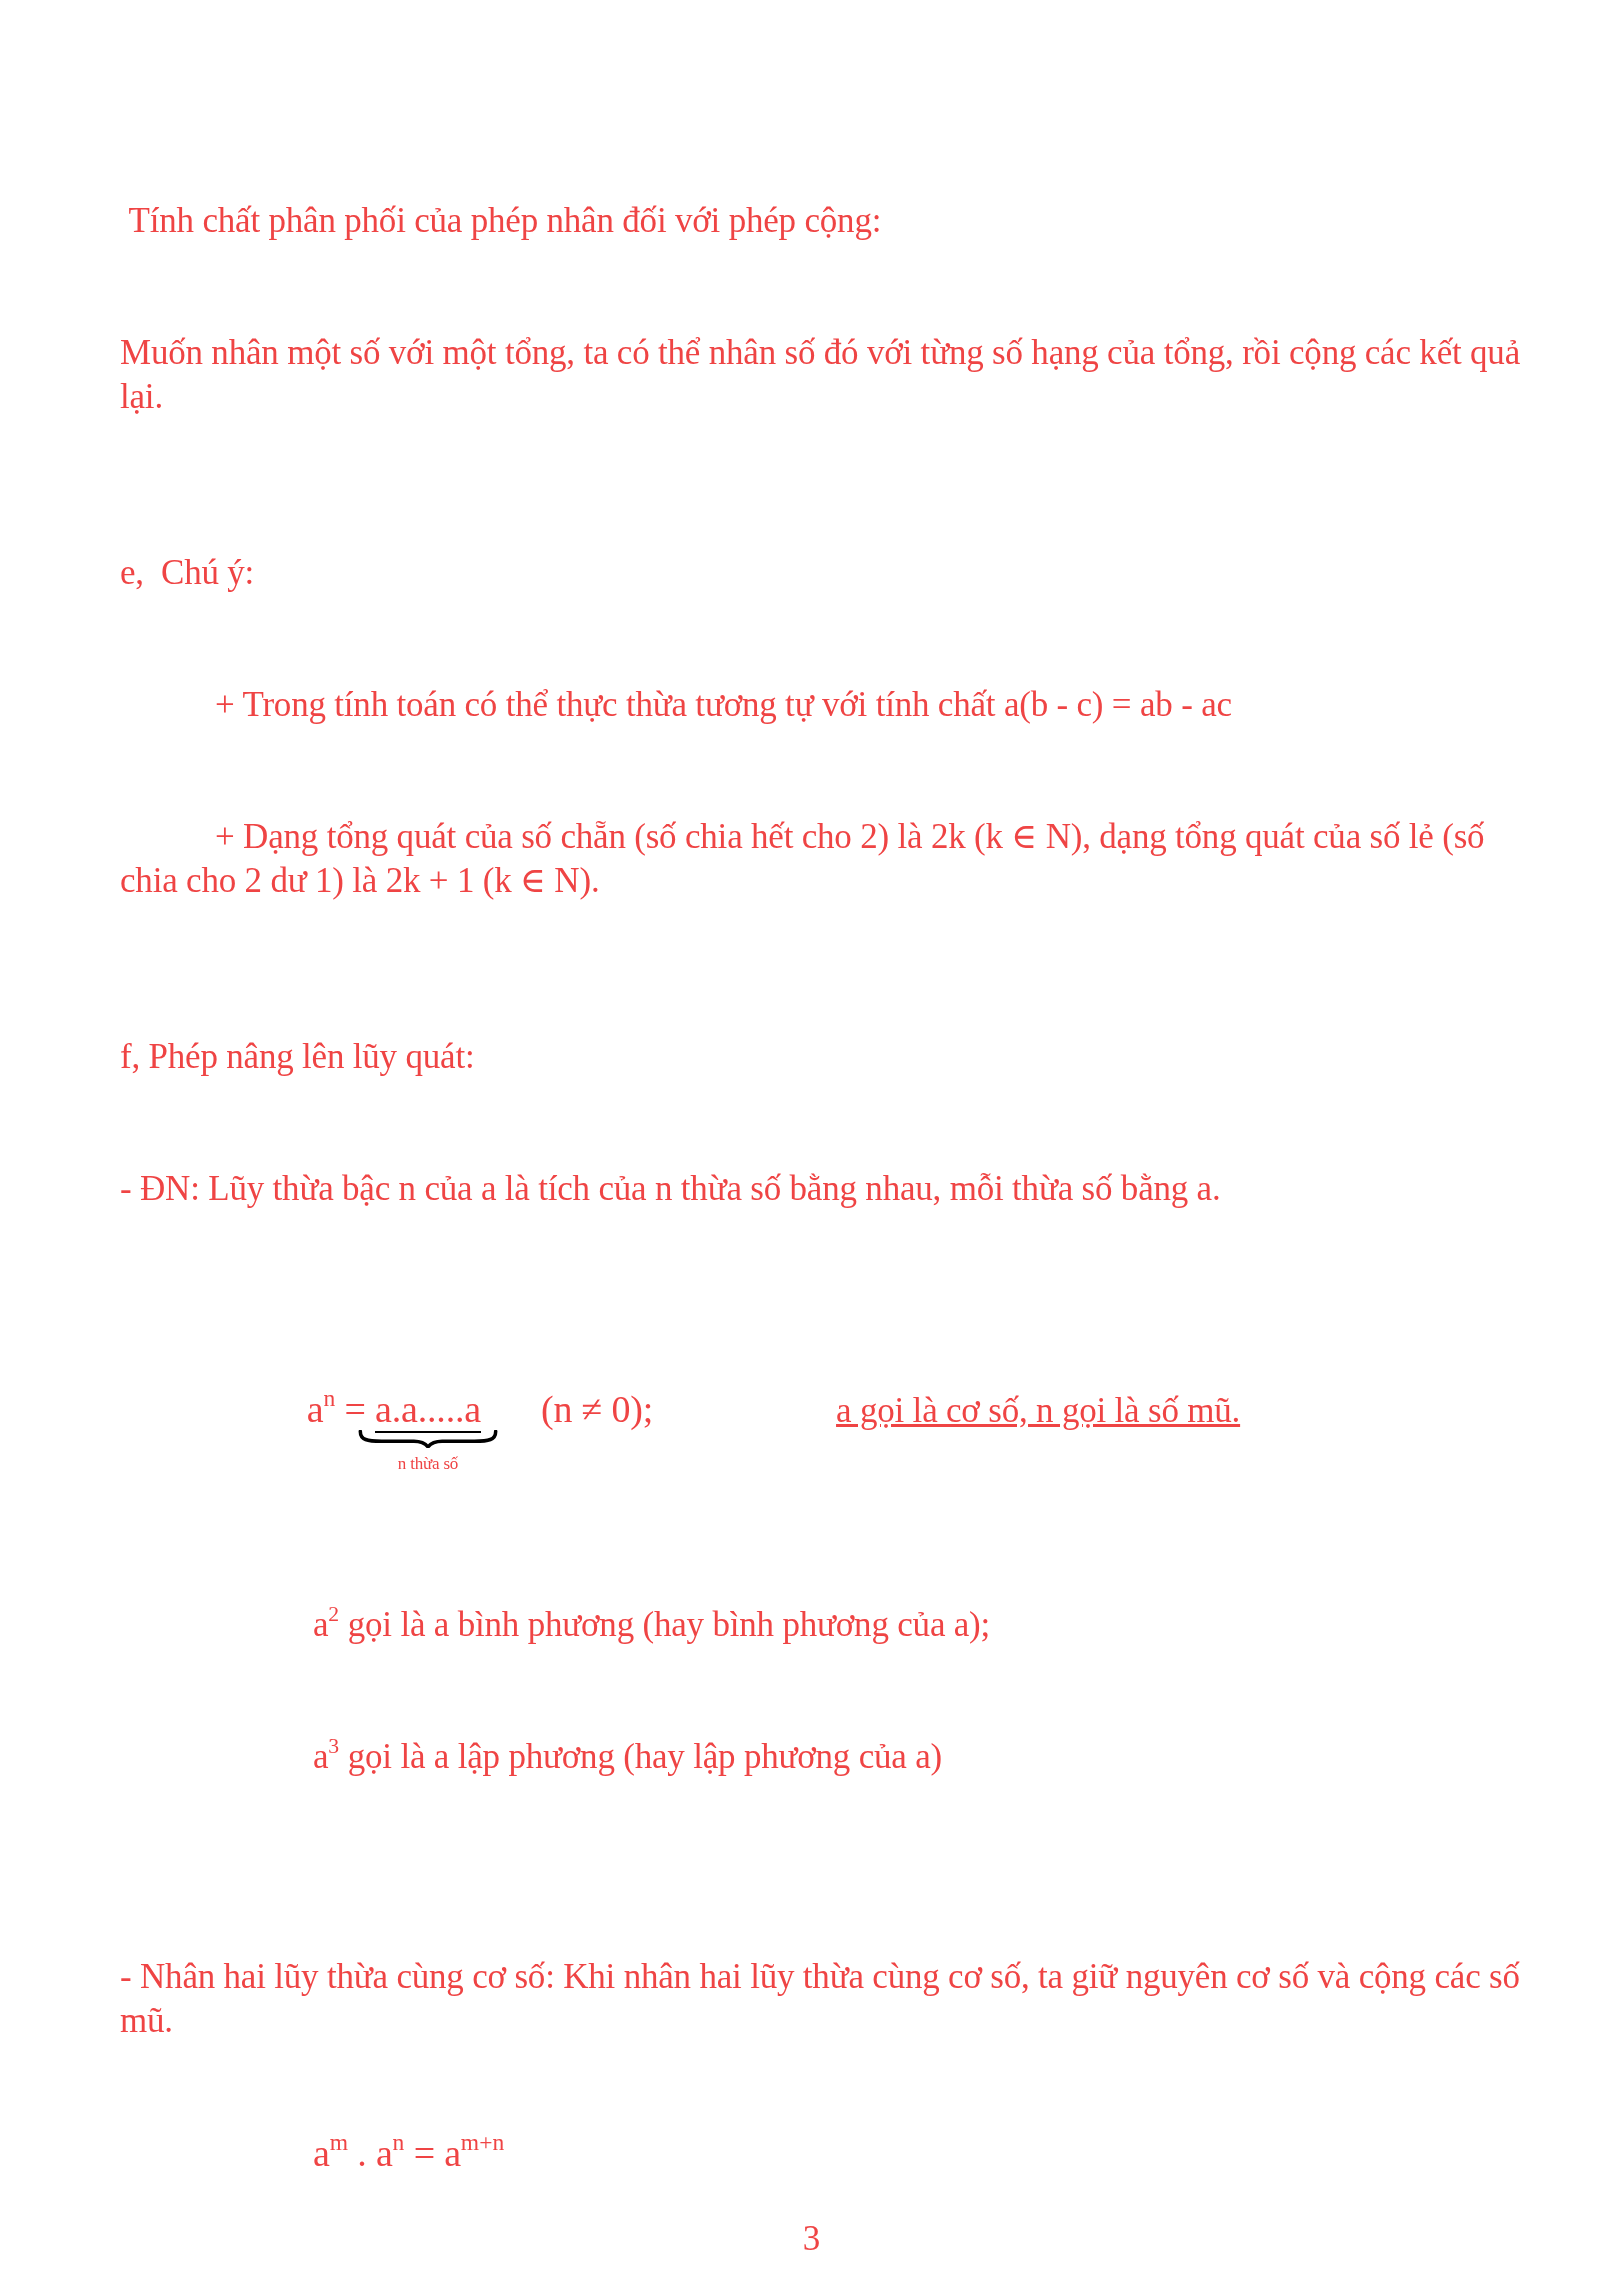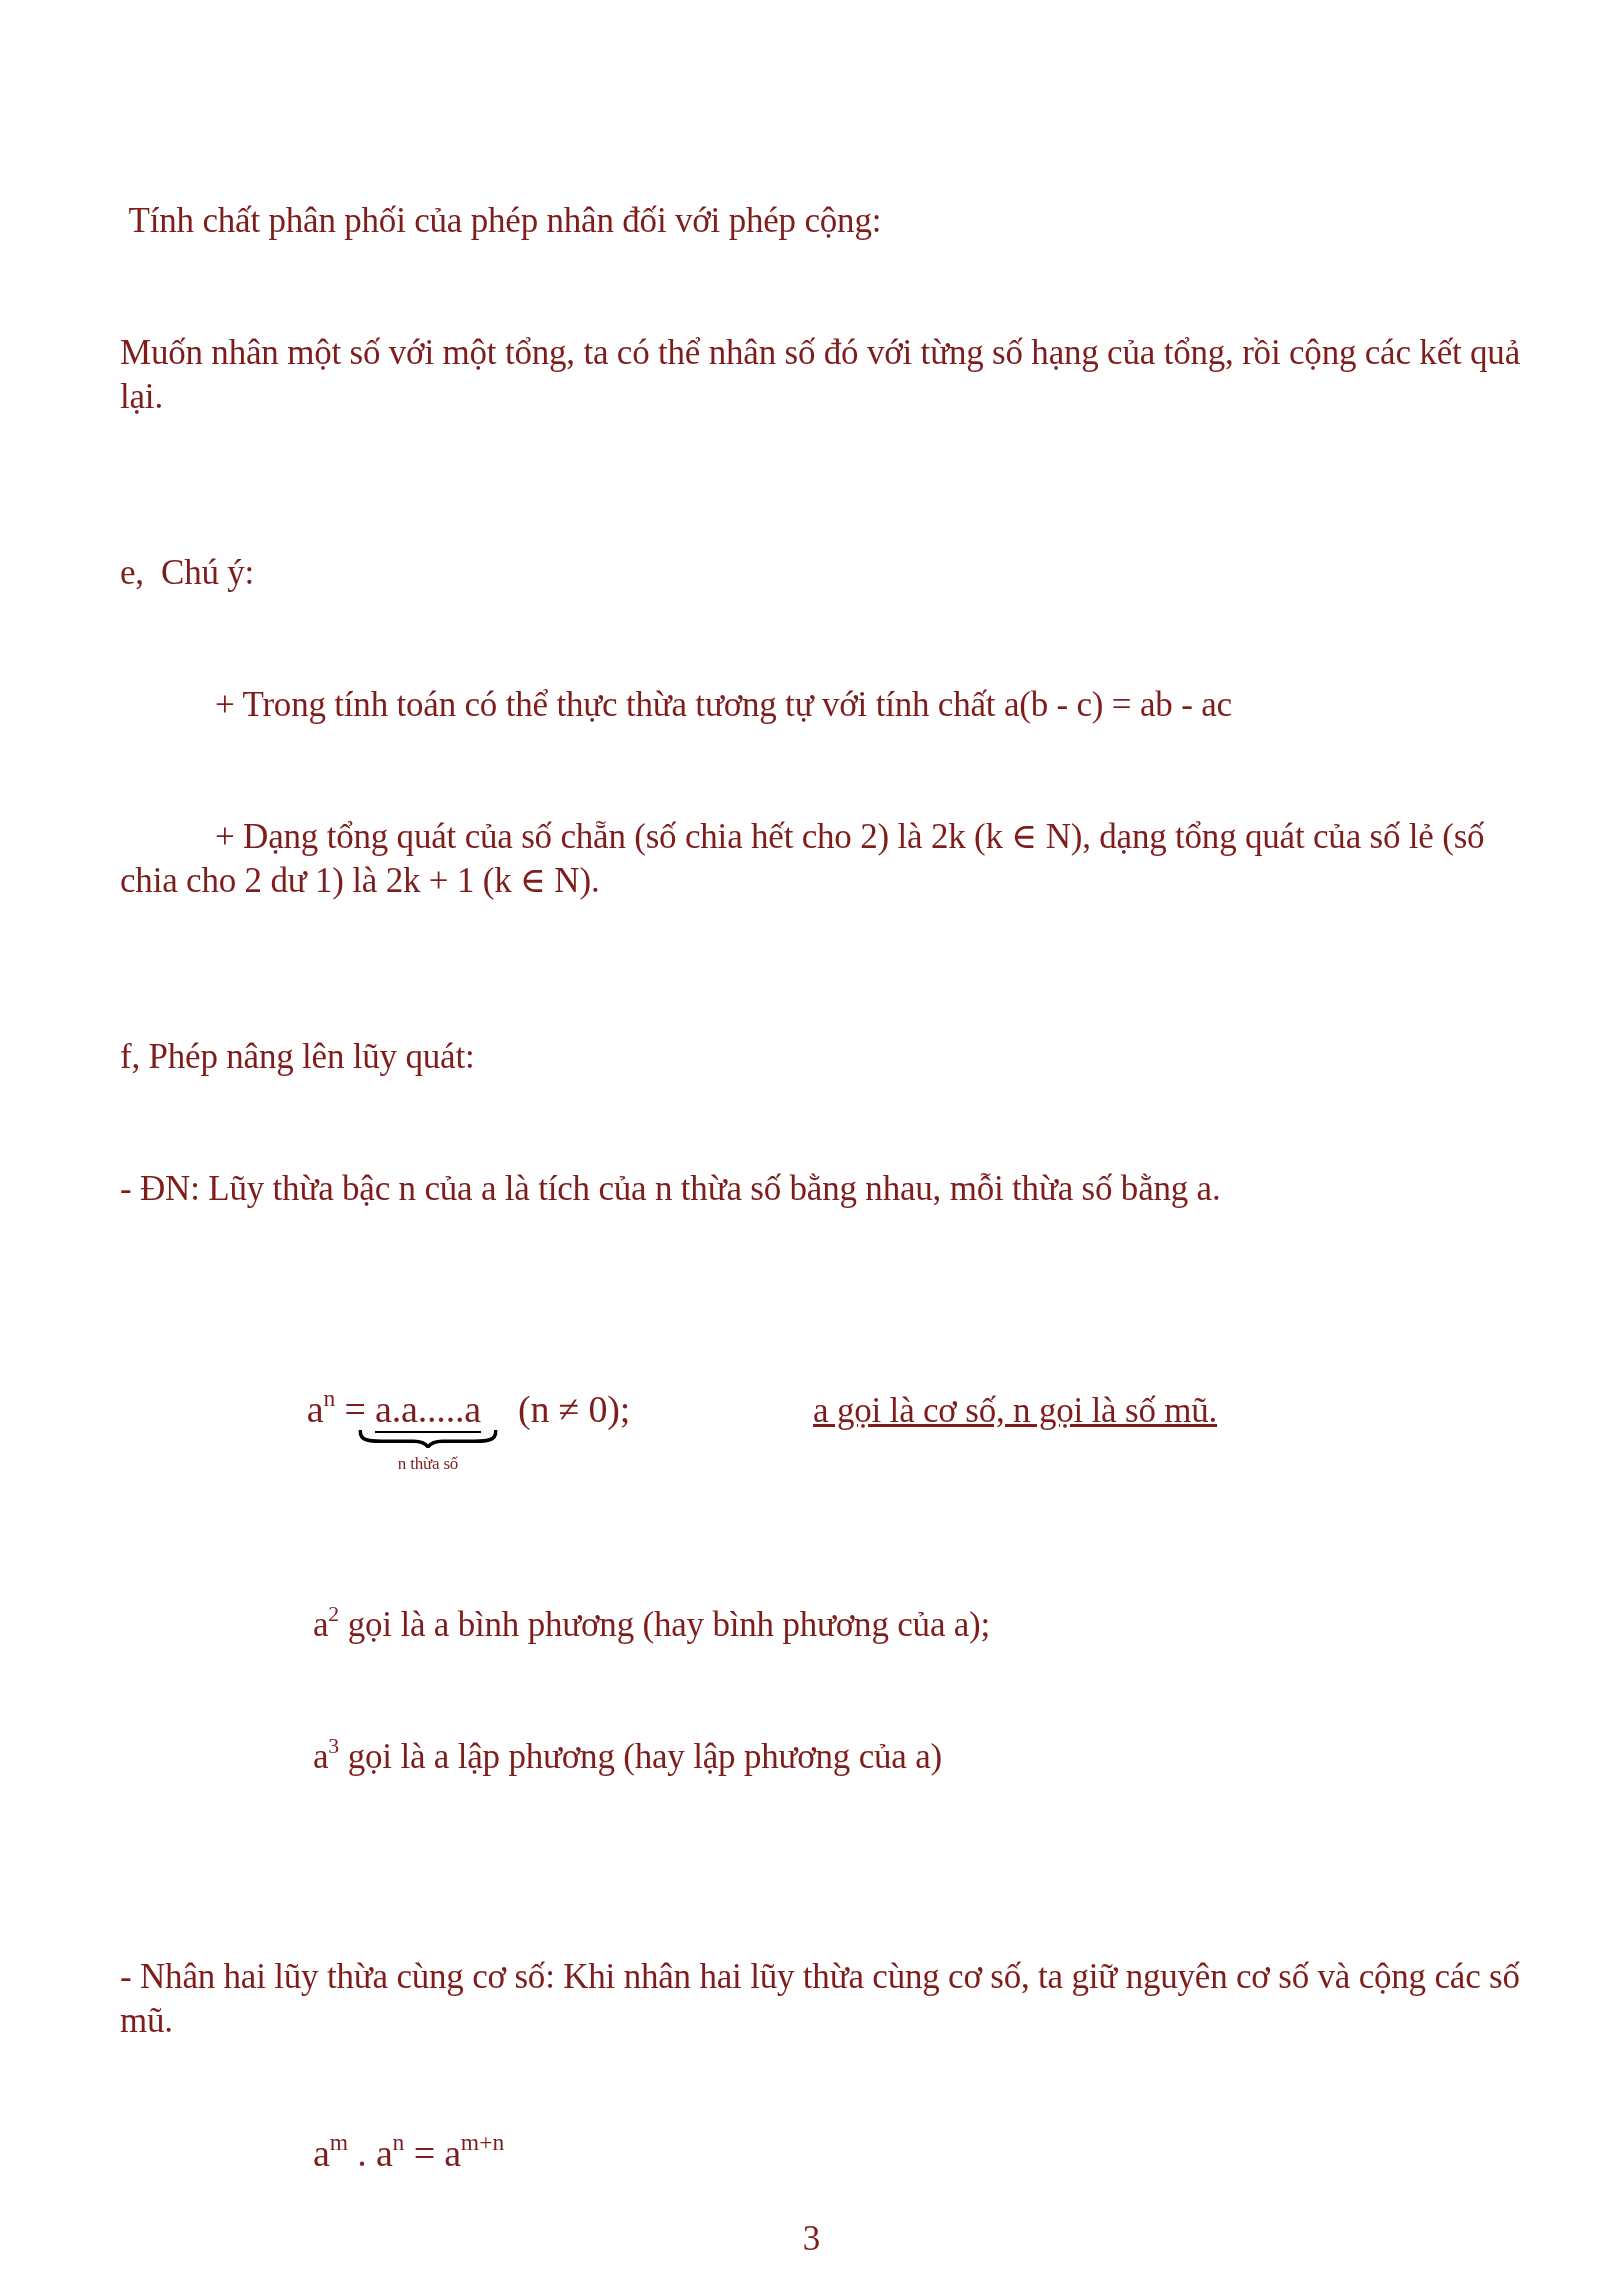--- a/index.html
+++ b/index.html
@@ -1,19 +1,19 @@
 <!DOCTYPE html>
 <html style="font-size:10.5px"><head>
 <meta charset="utf-8">
 <style>
   html,body { margin:0; padding:0; background:#ffffff; }
   .page {
     position:relative;
     width:1623px; height:2295px;
-    background:#ffffff; color:#7f1d1d;
+    background:#ffffff; color:#ef4444;
     font-family:"Liberation Serif","DejaVu Serif",serif;
     font-size:35px; line-height:44px;
     overflow:hidden;
   }
   .content {
     position:absolute; left:120px; top:67px; width:1408px;
     white-space:pre-wrap;
     letter-spacing:-0.2px;
   }
   p { margin:0; padding:0; }
@@ -29,21 +29,21 @@
 
   
   .pow-block { position:relative; height:128px; padding-left:131px; }
   .ub { display:inline-block; position:relative; }
   .ub-text { border-bottom:2.6px solid #000; padding-bottom:0.7px; }
   .ub-brace { position:absolute; left:50%; transform:translateX(-50%); top:43px; width:141px; height:18.3px; }
   .ub-label {
     position:absolute; left:50%; transform:translateX(-50%); top:63px;
     font-size:17px; line-height:27.5px; white-space:nowrap;
   }
-  .pow-cond { margin-left:37px; }
+  .pow-cond { margin-left:60px; }
   .pow-note { margin-left:183px; font-size:35px;text-decoration:underline; }
 
   .gap-convention { margin-left:334px; }
 
   .page-number {
     position:absolute; bottom:34px; left:0; width:100%;
     text-align:center;
   }
 </style>
 </head>

